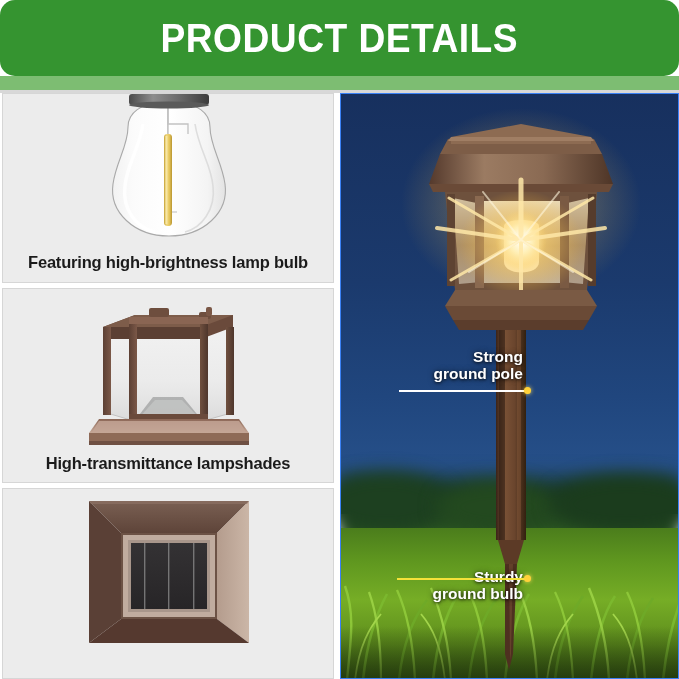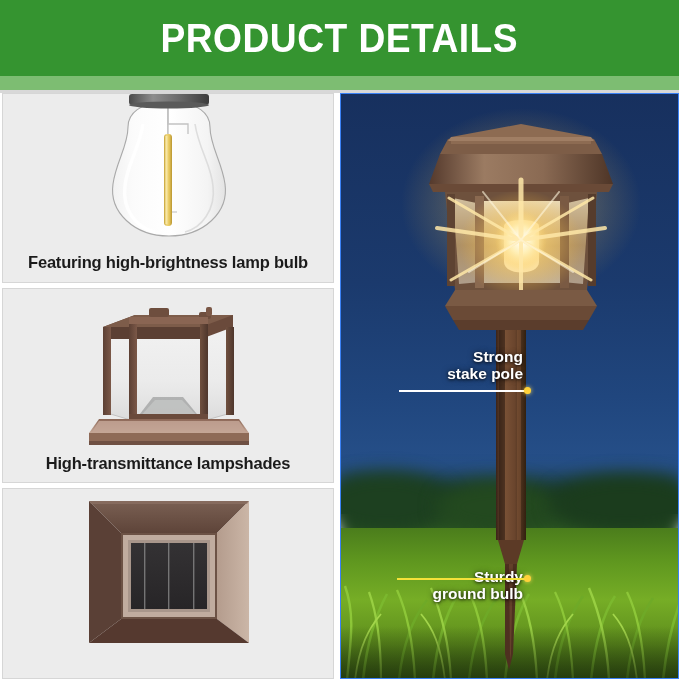--- a/index.html
+++ b/index.html
@@ -3,21 +3,21 @@
 <meta charset="utf-8">
 <style>
   html,body{margin:0;padding:0;background:#ffffff;}
   body{width:679px;height:679px;overflow:hidden;
        font-family:"Liberation Sans","DejaVu Sans",sans-serif;}
 
   .page{position:relative;width:679px;height:679px;background:#ffffff;}
 
   
   .header{position:absolute;left:0;top:0;width:679px;height:76px;
-          background:#359430;display:flex;align-items:center;justify-content:center;}
+          background:#359430;display:flex;align-items:center;justify-content:center;border-radius:15px;}
   .header-title{color:#ffffff;font-size:40px;font-weight:bold;
                 letter-spacing:.5px;line-height:1;white-space:nowrap;
                 transform:scaleX(.93);transform-origin:center;}
   .header-strip{position:absolute;left:0;top:76px;width:679px;height:14px;
                 background:#7dbd72;}
   .header-strip-shadow{position:absolute;left:0;top:90px;width:679px;height:3px;
                 background:#d8d8d8;}
 
   
   .body-area{position:absolute;left:0;top:93px;width:679px;height:586px;}
@@ -359,21 +359,21 @@
         <rect x="158" y="236" width="6" height="210" fill="#2d1c12" opacity=".6"></rect>
         <rect x="176" y="236" width="4" height="210" fill="#8a5c3c" opacity=".45"></rect>
 
         <path d="M157 446 L183 446 L176 470 L164 470 Z" fill="#5c3a26"></path>
         <path d="M164 470 L176 470 L172 560 L168 576 L164 560 Z" fill="#4e3020"></path>
         <path d="M168 470 L172 470 L170 560 L169 566 Z" fill="#7a5236" opacity=".5"></path>
       </svg>
 
       <div class="callout callout-1">
         <span>Strong</span><br>
-        <span>stake pole</span>
+        <span>ground pole</span>
       </div>
       <div class="lead lead-1"></div>
       <div class="dot dot-1"></div>
 
       <div class="callout callout-2">
         <span>Sturdy</span><br>
         <span>ground bulb</span>
       </div>
       <div class="lead lead-2"></div>
       <div class="dot dot-2"></div>

